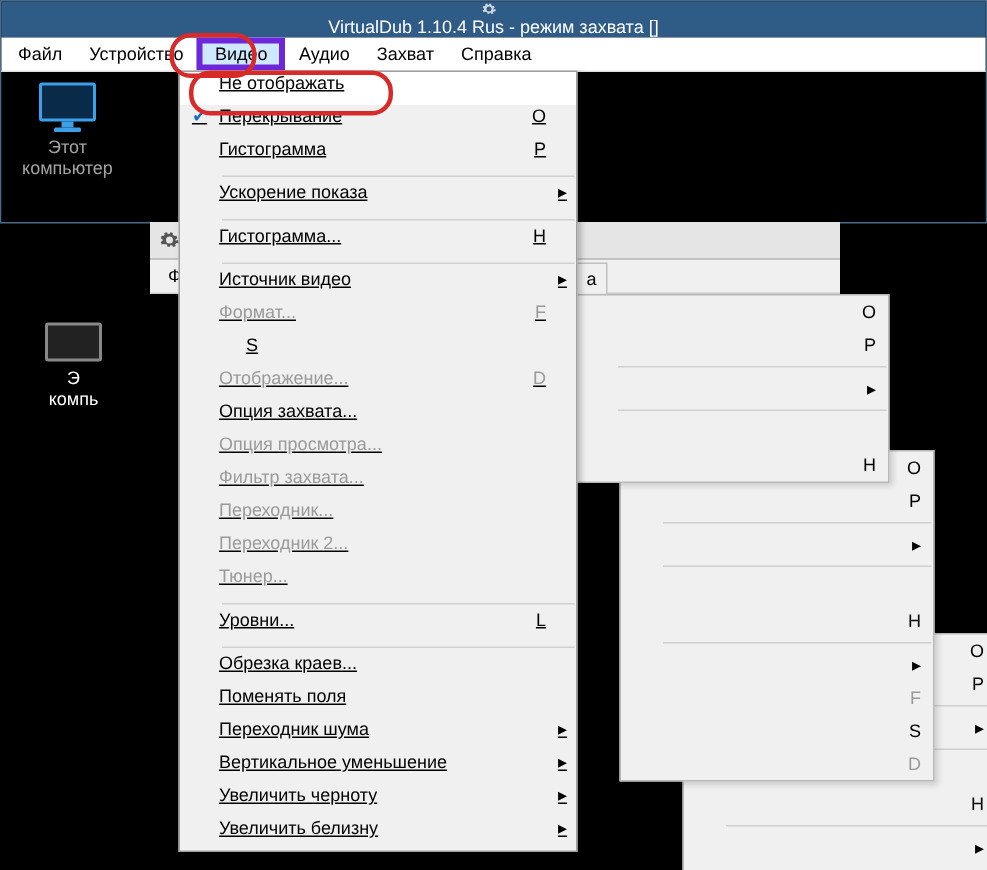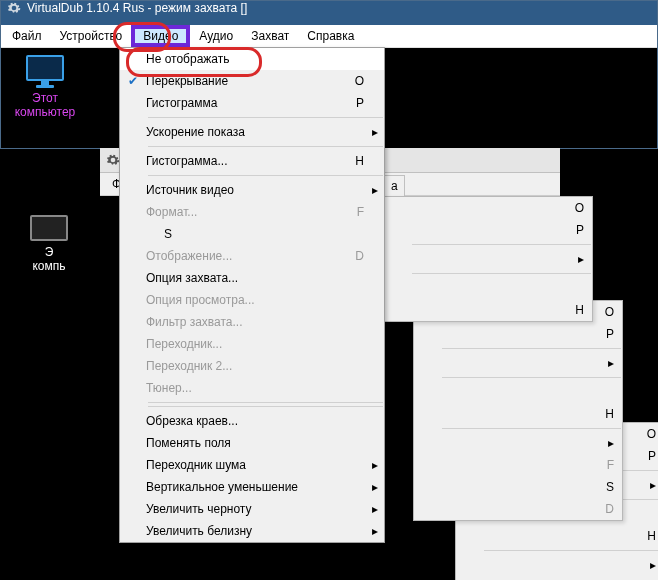--- a/index.html
+++ b/index.html
@@ -18,21 +18,21 @@
     height: 580px;
     background: #000000;
   }
   
   .desk-icon {
     position: absolute;
     left: 10px;
     top: 55px;
     width: 70px;
     text-align: center;
-    color: #d946ef;
+    color: #a3a3a3;
     font-size: 12px;
     line-height: 14px;
   }
   .desk-icon .pc {
     width: 40px;
     height: 32px;
     margin: 0 auto 4px auto;
     position: relative;
   }
   .desk-icon .pc .screen {
@@ -63,22 +63,24 @@
     left: 0;
     top: 0;
     right: 0;
     border: 1px solid #4a6a8a;
   }
   .titlebar {
     background: #2f5b87;
     color: #ffffff;
     height: 24px;
     display: flex;
+    align-items: center;
     padding: 0 6px;
     font-size: 12px;
+    flex-direction: column;
   }
   .titlebar .gear {
     width: 14px;
     height: 14px;
     margin-right: 6px;
     fill: #cfd8e0;
   }
   .menubar {
     background: #ffffff;
     height: 22px;
@@ -133,25 +135,25 @@
     left: 119px;
     top: 47px;
     width: 264px;
     background: #f0f0f0;
     border: 1px solid #a0a0a0;
     box-shadow: 2px 2px 4px rgba(0,0,0,0.25);
     z-index: 100;
   }
   .dropdown .row {
     display: flex;
-    align-items: center;
     height: 22px;
     padding: 0 6px 0 0;
     color: #000000;
     position: relative;
+    text-decoration: underline;
   }
   .dropdown .row .check {
     width: 26px;
     text-align: center;
     color: #1a6fc4;
     font-size: 12px;
   }
   .dropdown .row .lbl {
     flex: 1 1 auto;
     padding-right: 8px;
@@ -502,20 +504,26 @@
         <span class="shortcut"></span>
         <span class="sub"></span>
       </div>
       <div class="row disabled">
         <span class="check"></span>
         <span class="lbl">Тюнер...</span>
         <span class="shortcut"></span>
         <span class="sub"></span>
       </div>
       <div class="sep"></div>
+      <div class="row">
+        <span class="check"></span>
+        <span class="lbl">Уровни...</span>
+        <span class="shortcut">L</span>
+        <span class="sub"></span>
+      </div>
       <div class="sep"></div>
       <div class="row">
         <span class="check"></span>
         <span class="lbl">Обрезка краев...</span>
         <span class="shortcut"></span>
         <span class="sub"></span>
       </div>
       <div class="row">
         <span class="check"></span>
         <span class="lbl">Поменять поля</span>

